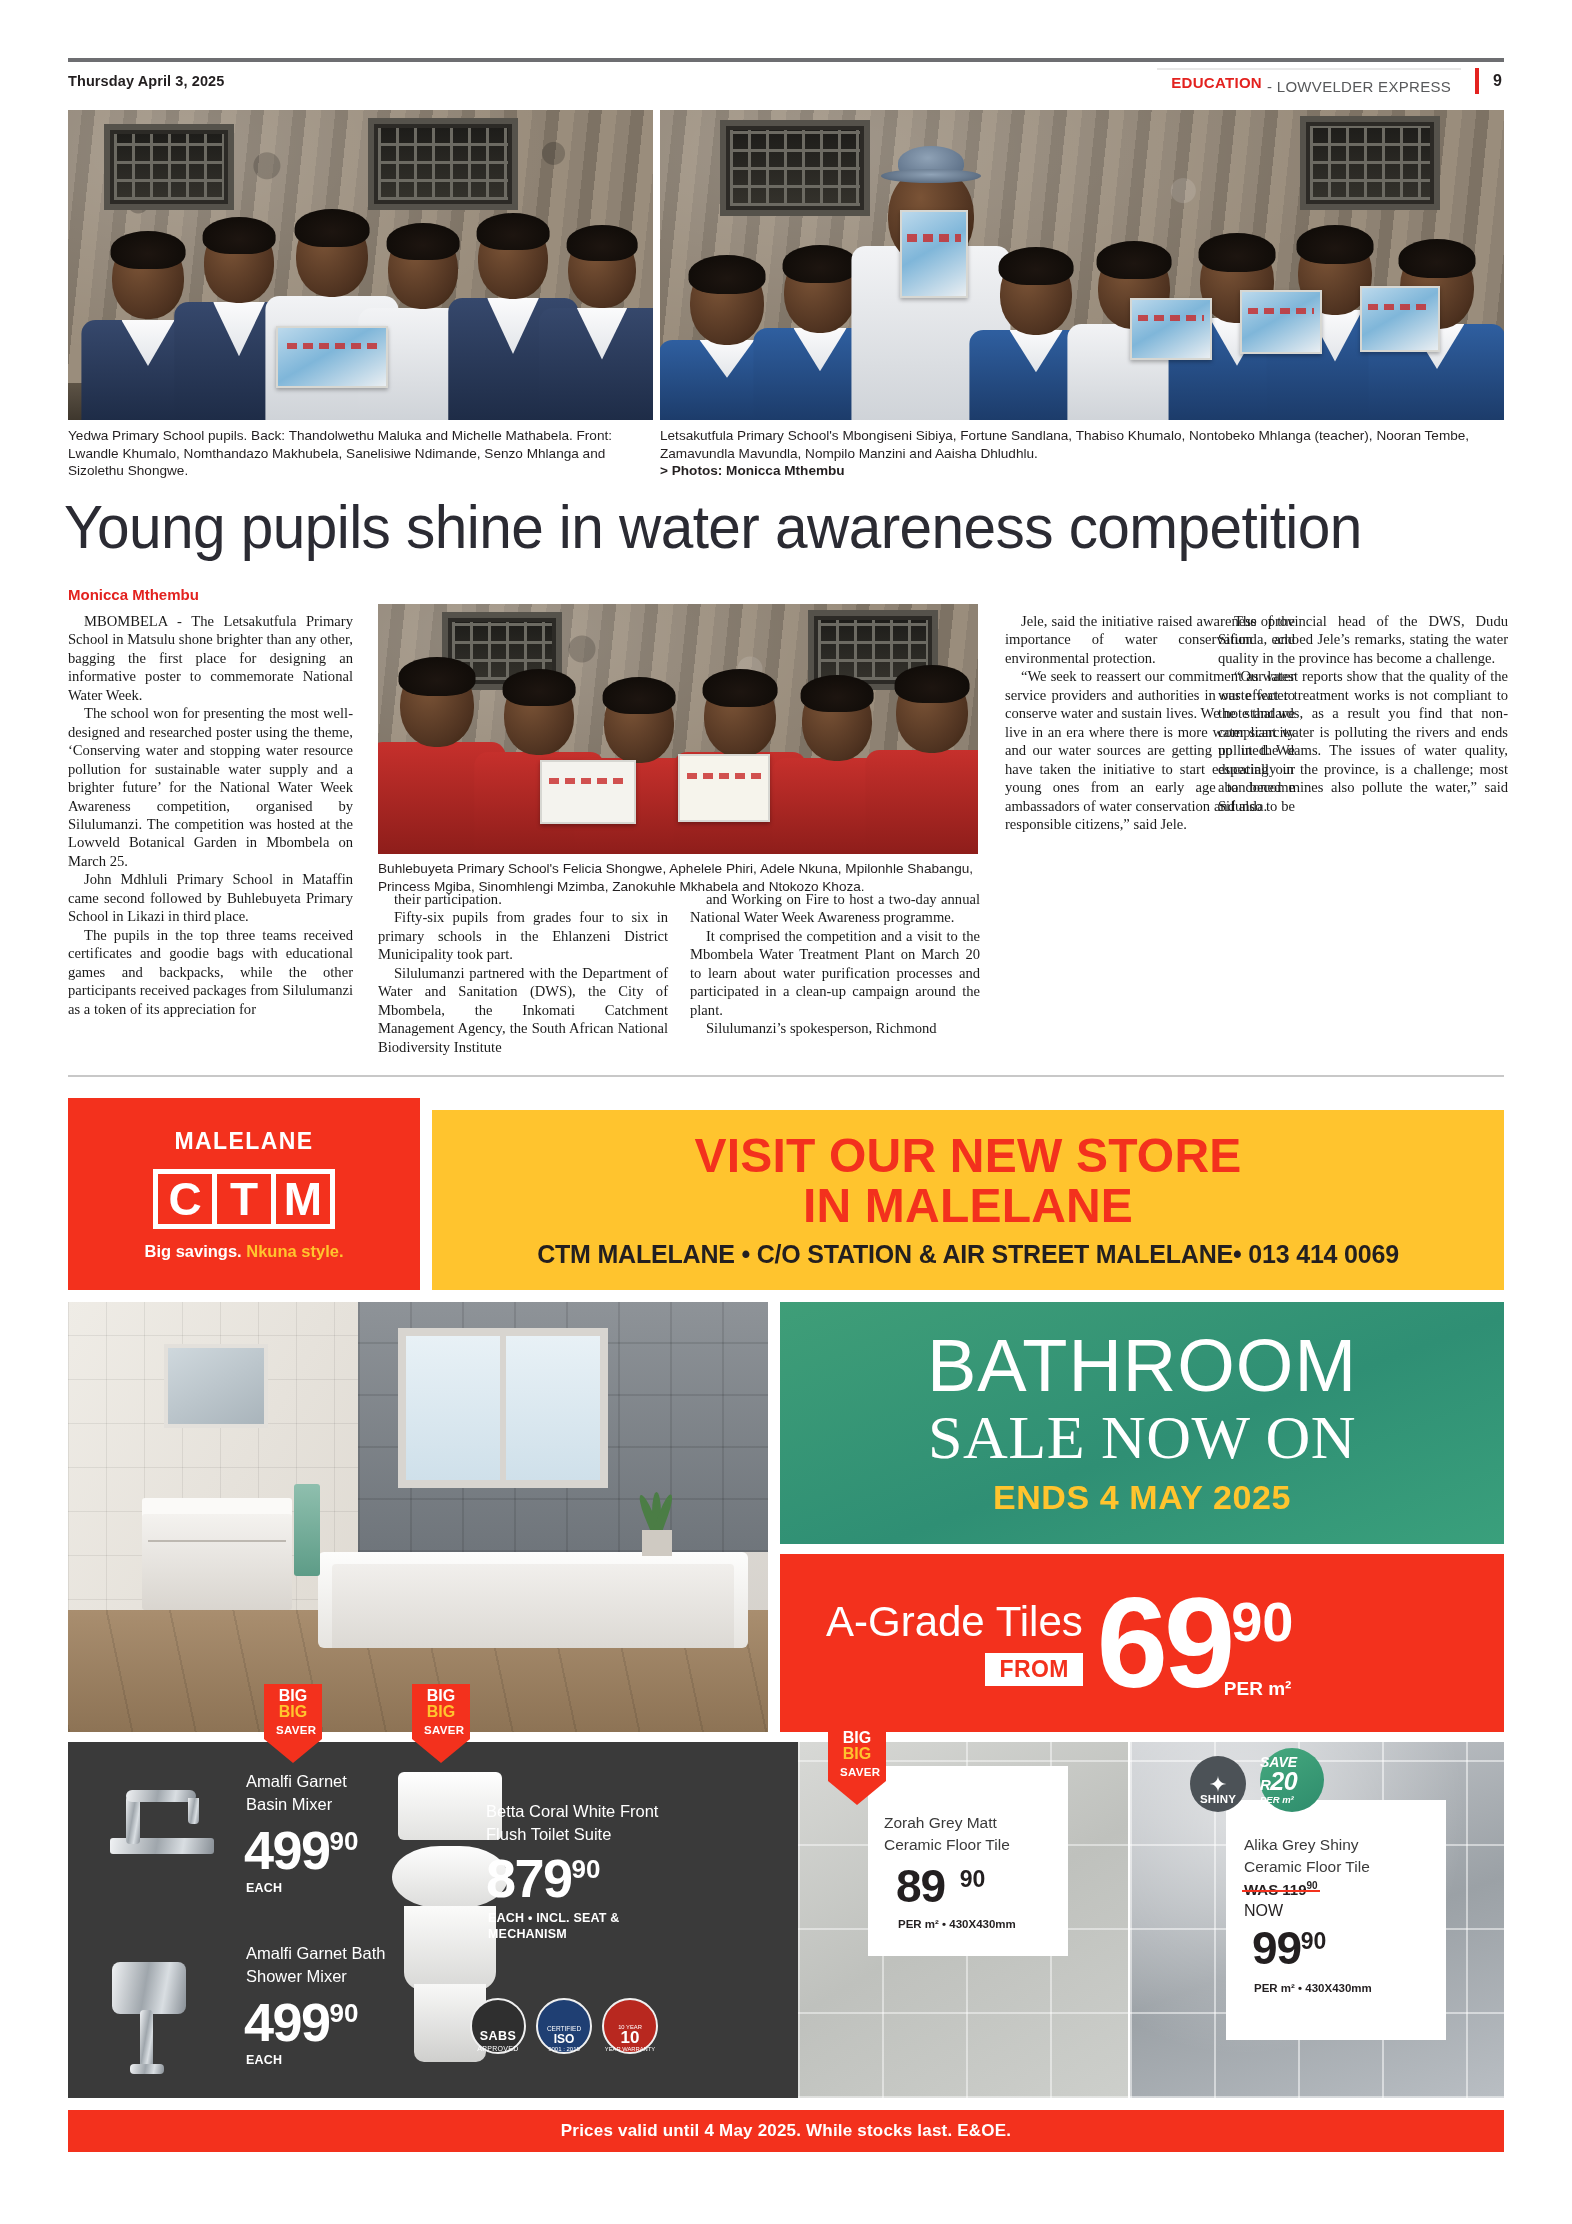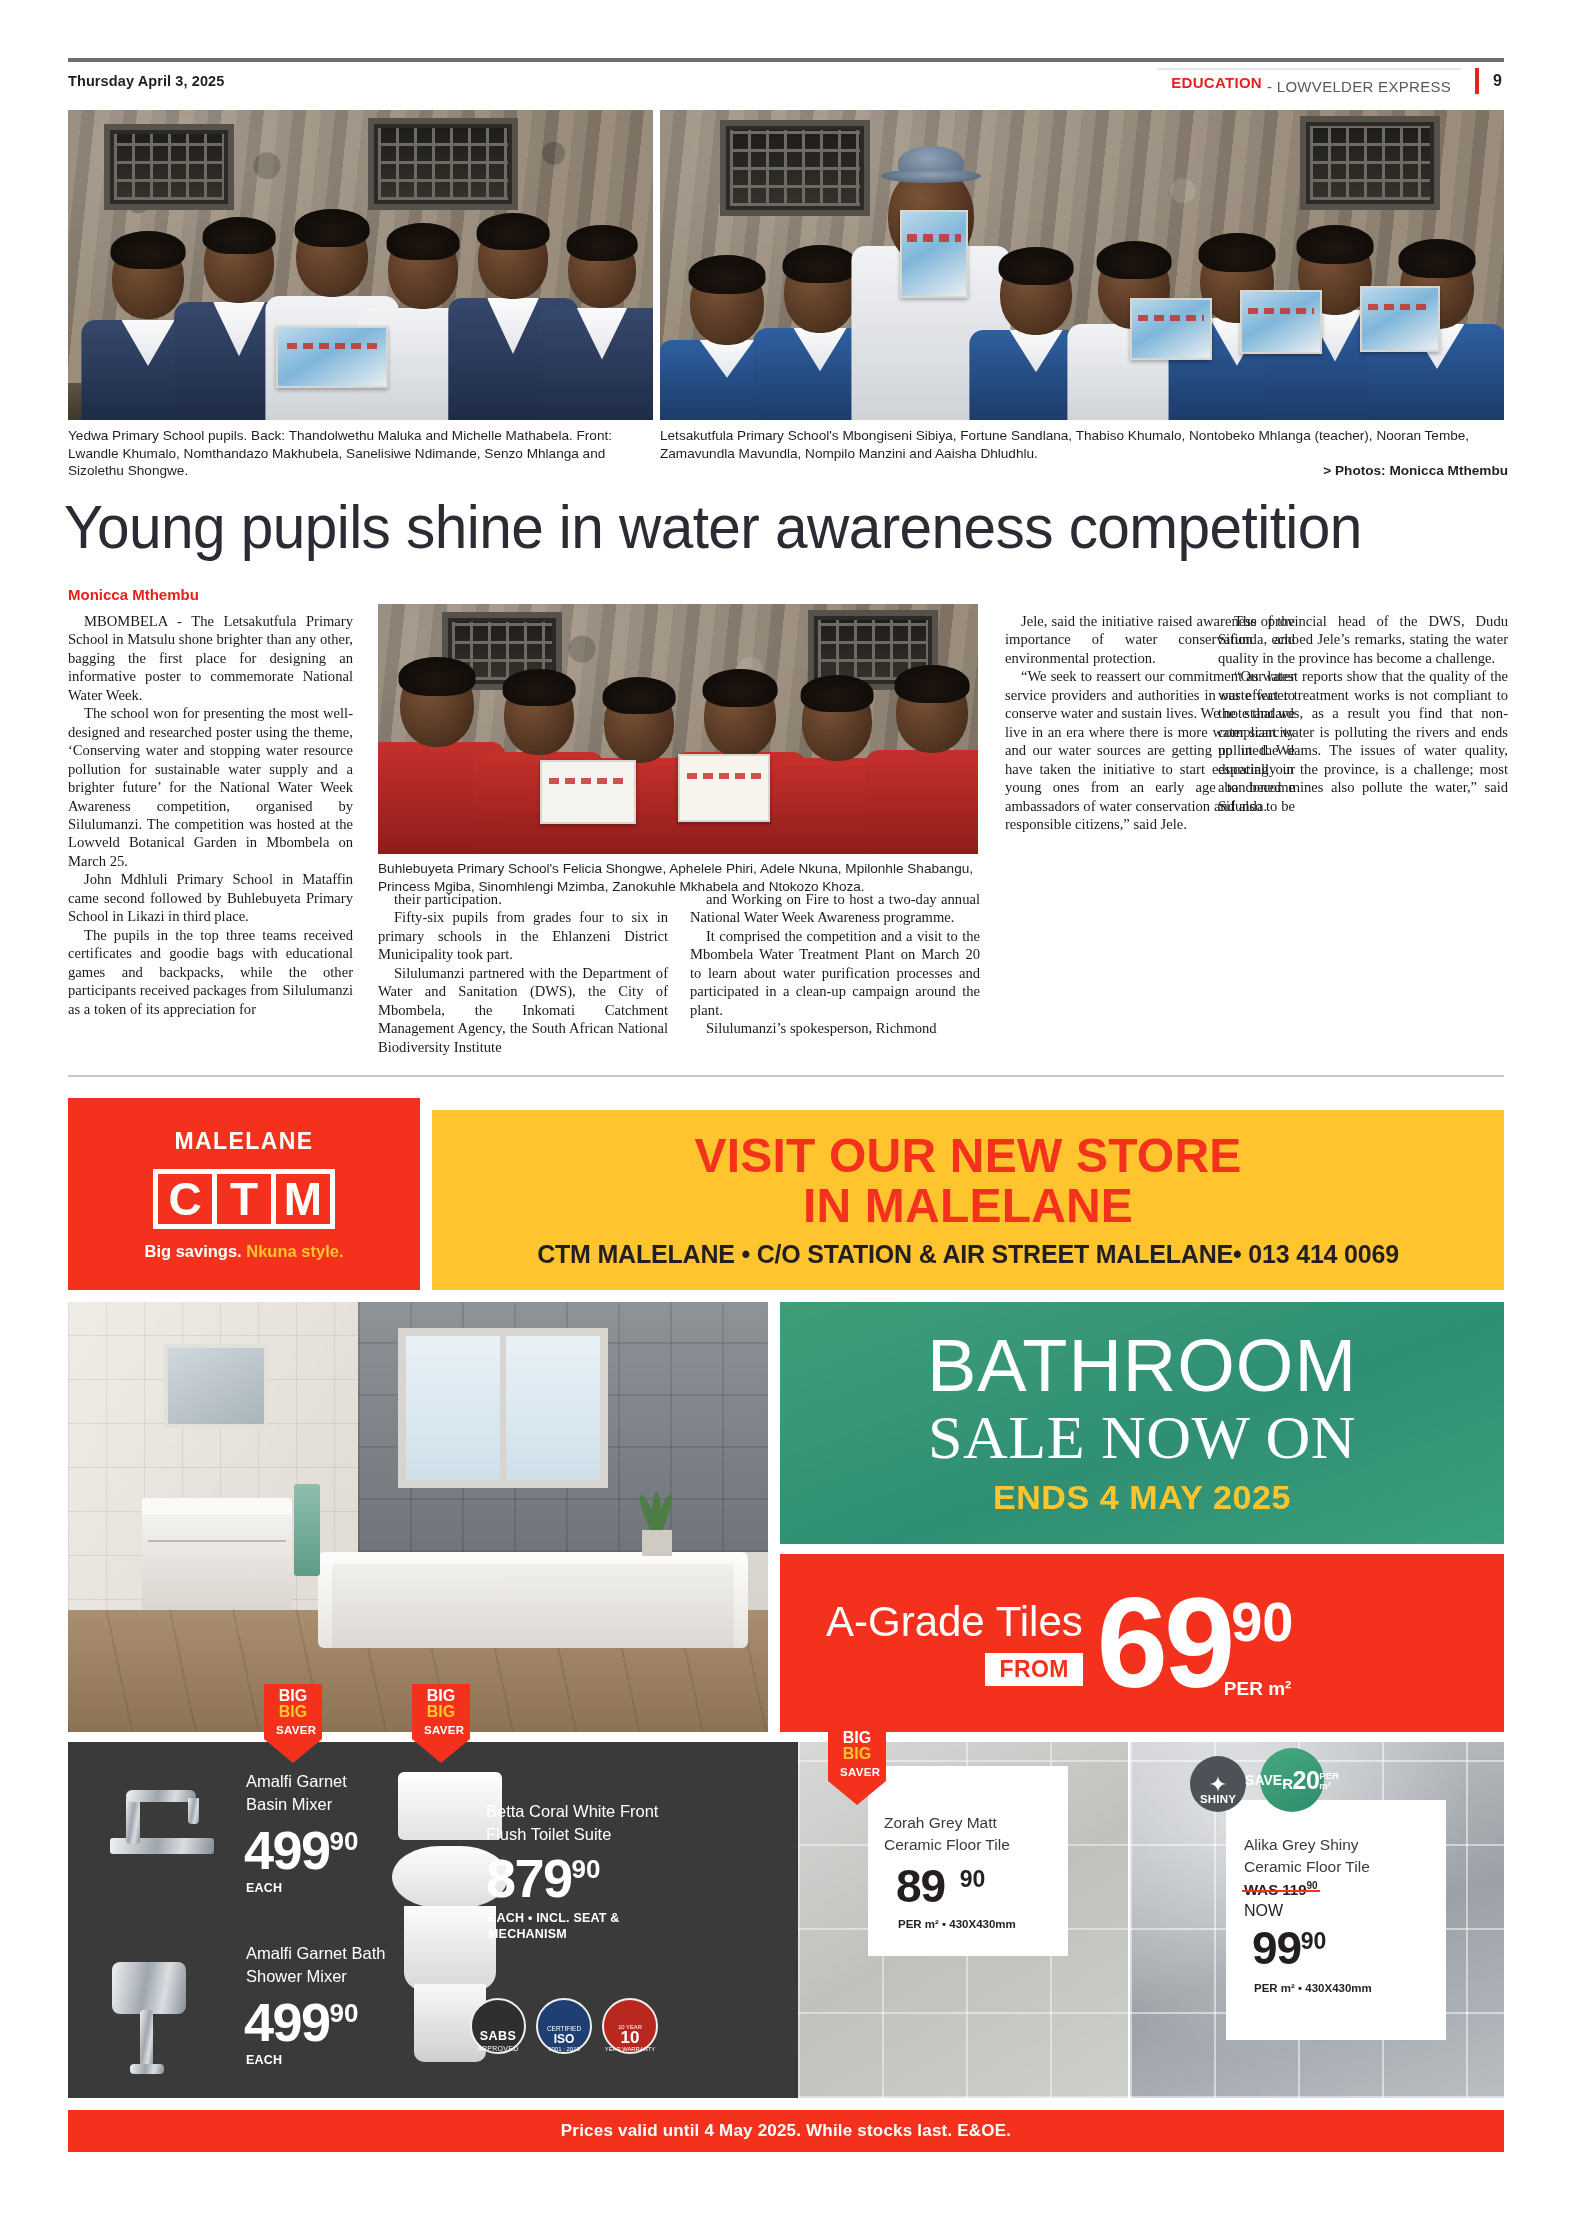--- a/index.html
+++ b/index.html
@@ -120,21 +120,21 @@
     background: radial-gradient(ellipse at 50% 40%, #90a3b7, #48596e);
   }
 
   
   .caption {
     position:absolute; font-size:13.6px; line-height:1.30; color:#231f20;
     font-family:"Liberation Sans", sans-serif;
   }
   #caption-left  { left: 68px;  top: 427px; width: 580px; }
   #caption-right { left: 660px; top: 427px; width: 848px; }
-  .caption .credit { font-weight:bold;text-align:right; }
+  .caption .credit { font-weight:bold; }
 
   
   .headline {
     position:absolute; left: 64px; top: 496px; width: 1448px;
     font-family:"Liberation Sans Narrow","Liberation Sans", sans-serif;
     font-size: 61px; line-height: 1.02; color:#2b2b33;
     letter-spacing: -.6px; font-weight: 400;
     transform: scaleX(.96); transform-origin: left center;
   }
 
@@ -371,22 +371,23 @@
       repeating-linear-gradient(0deg, rgba(255,255,255,.5) 0 2px, transparent 2px 84px),
       repeating-linear-gradient(90deg, rgba(255,255,255,.5) 0 2px, transparent 2px 84px),
       radial-gradient(ellipse at 30% 20%, rgba(255,255,255,.55), transparent 60%),
       linear-gradient(160deg,#c9ccd0,#9ba1a6 55%,#b9bec3);
   }
   .white-card { position:absolute; background:#fff; }
 
   .badge-save {
     position:absolute; width: 64px; height: 64px; border-radius:50%;
     background: linear-gradient(150deg,#46a97f,#2e8c6c);
-    color:#fff; display:flex; flex-direction:row; align-items:center; justify-content:center;
+    color:#fff; display:flex; flex-direction:column; justify-content:center;
     line-height:1;
+    font-style:italic;
   }
   .badge-save .sv { font-size: 14px; font-weight:bold; }
   .badge-save .amt { font-size: 25px; font-weight:bold; letter-spacing:-.5px; }
   .badge-save .amt .r { font-size: 15px; }
   .badge-save .pm { font-size: 9.5px; font-weight:bold; margin-top:1px; }
 
   .badge-shiny {
     position:absolute; width: 56px; height: 56px; border-radius:50%;
     background:#4c5257; color:#fff;
     display:flex; flex-direction:column; align-items:center; justify-content:flex-end;

